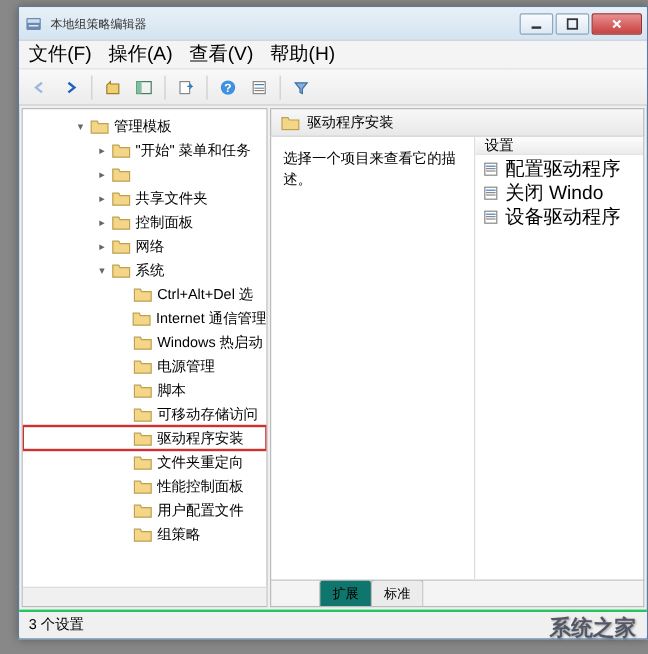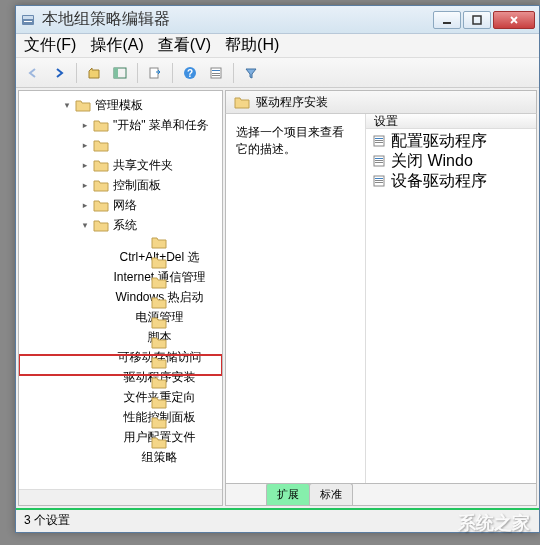--- a/index.html
+++ b/index.html
@@ -1,55 +1,55 @@
 <!DOCTYPE html>
 <html><head>
 <meta charset="utf-8">
 <style>
 * { margin: 0; padding: 0; box-sizing: border-box; font-family: "Microsoft YaHei", "SimSun", sans-serif; }
 body { background: #888; width: 540px; height: 545px; overflow: hidden; position: relative; }
 .window { position: absolute; left: 15px; top: 5px; width: 525px; height: 528px; background: #f0f0f0; border: 1px solid #5a7ca0; box-shadow: 0 0 8px rgba(0,0,0,0.3); }
 .titlebar { height: 28px; background: linear-gradient(#e8f0f8, #d4e4f0); display: flex; align-items: center; padding: 0 4px; border-bottom: 1px solid #b8c8d8; }
 .titlebar .icon { width: 16px; height: 16px; margin-right: 6px; }
-.titlebar .title { flex: 1; font-size: 16px; color: #333; }
+.titlebar .title { flex: 1; font-size: 10px; color: #333; }
 .winbtns { display: flex; gap: 2px; }
 .winbtn { width: 28px; height: 18px; border: 1px solid #8ca8c0; background: linear-gradient(#f8fbfe, #dce8f4); border-radius: 2px; display: flex; align-items: center; justify-content: center; font-size: 10px; cursor: pointer; }
 .winbtn.close { background: linear-gradient(#e89090, #c84040); color: #fff; width: 42px; border-color: #a03030; }
 .menubar { height: 24px; display: flex; align-items: center; padding: 0 8px; gap: 14px; background: #f4f4f4; border-bottom: 1px solid #ddd; font-size: 16px; }
 .menuitem { cursor: pointer; }
 .toolbar { height: 30px; display: flex; align-items: center; padding: 0 6px; gap: 4px; background: linear-gradient(#f8f8f8, #ececec); border-bottom: 1px solid #ccc; }
 .toolbtn { width: 22px; height: 22px; border: 1px solid transparent; display: flex; align-items: center; justify-content: center; cursor: pointer; border-radius: 2px; }
 .toolbtn.disabled { opacity: 0.4; cursor: default; }
 .tsep { width: 1px; height: 20px; background: #ccc; margin: 0 2px; }
 .content { display: flex; height: calc(100% - 106px); }
 .tree-panel { width: 205px; background: #fff; border: 1px solid #bbb; margin: 2px 1px 2px 2px; overflow: auto; position: relative; }
 .tree { font-size: 12px; padding: 4px 0; }
 .tree-node { display: flex; align-items: center; height: 20px; padding-left: 4px; white-space: nowrap; cursor: pointer; }
 .tree-node.highlighted { outline: 2px solid #d03030; outline-offset: -1px; }
 .expander { width: 12px; height: 12px; display: inline-flex; align-items: center; justify-content: center; font-size: 9px; color: #666; }
 .folder-icon { width: 16px; height: 14px; margin: 0 4px 0 2px; display: inline-block; }
 .indent-2 { padding-left: 42px; }
 .indent-3 { padding-left: 60px; }
-.indent-4 { padding-left: 78px; flex-direction: column; }
+.indent-4 { padding-left: 78px; }
 .right-panel { flex: 1; display: flex; flex-direction: column; margin: 2px 2px 2px 1px; }
 .right-header { height: 24px; background: linear-gradient(#f8f8f8,#e8e8e8); border: 1px solid #bbb; border-bottom: 1px solid #ccc; display: flex; align-items: center; padding: 0 6px; font-size: 12px; }
 .right-header .folder-icon { margin-right: 6px; }
 .right-body { flex: 1; background: #fff; border: 1px solid #bbb; border-top: none; display: flex; overflow: hidden; }
-.desc-col { width: 140px; padding: 10px; font-size: 12px; border-right: 1px solid #ddd; }
+.desc-col { width: 170px; padding: 10px; font-size: 12px; border-right: 1px solid #ddd; }
 .list-col { flex: 1; overflow: hidden; }
 .list-header { height: 15px; background: linear-gradient(#fdfdfd,#ececec); border-bottom: 1px solid #ddd; padding: 0 8px; font-size: 12px; display: flex; align-items: center; }
 .list-items { padding: 2px 0; }
 .list-item { display: flex; align-items: center; height: 20px; padding: 0 6px; font-size: 16px; cursor: pointer; white-space: nowrap; }
 .setting-icon { width: 14px; height: 14px; margin-right: 5px; }
 .tabs-row { height: 22px; display: flex; align-items: flex-end; padding-left: 40px; gap: 0; border: 1px solid #bbb; border-top: none; background: #f4f4f4; }
-.tab { font-size: 11px; padding: 3px 10px; border: 1px solid #bbb; border-bottom: none; background: #86efac; border-radius: 3px 3px 0 0; cursor: pointer; margin-right: -1px; }
+.tab { font-size: 11px; padding: 3px 10px; border: 1px solid #bbb; border-bottom: none; background: #0f766e; border-radius: 3px 3px 0 0; cursor: pointer; margin-right: -1px; }
 .tab.inactive { background: #ececec; }
 .statusbar { height: 22px; background: #f0f0f0; border-top: 2px solid #22c55e; padding: 0 8px; font-size: 12px; display: flex; align-items: center; }
 .tree-scroll-h { position: absolute; bottom: 0; left: 0; right: 0; height: 16px; background: #f0f0f0; border-top: 1px solid #ddd; }
-.watermark { position: absolute; right: 10px; bottom: 10px; font-size: 18px; color: #ffffff; opacity: 0.7; font-weight: bold; text-shadow: 1px 1px 2px rgba(0,0,0,0.5); pointer-events: none; }
+.watermark { position: absolute; right: 10px; bottom: 10px; font-size: 18px; color: #0f172a; opacity: 0.7; font-weight: bold; text-shadow: 1px 1px 2px rgba(0,0,0,0.5); pointer-events: none; }
 </style>
 </head>
 <body>
 
 <div class="window">
 
   <div class="titlebar">
     <span class="icon">
       <svg width="16" height="16" viewBox="0 0 16 16">
           <rect x="2" y="3" width="12" height="10" fill="#6a8ab0" rx="1"></rect>

